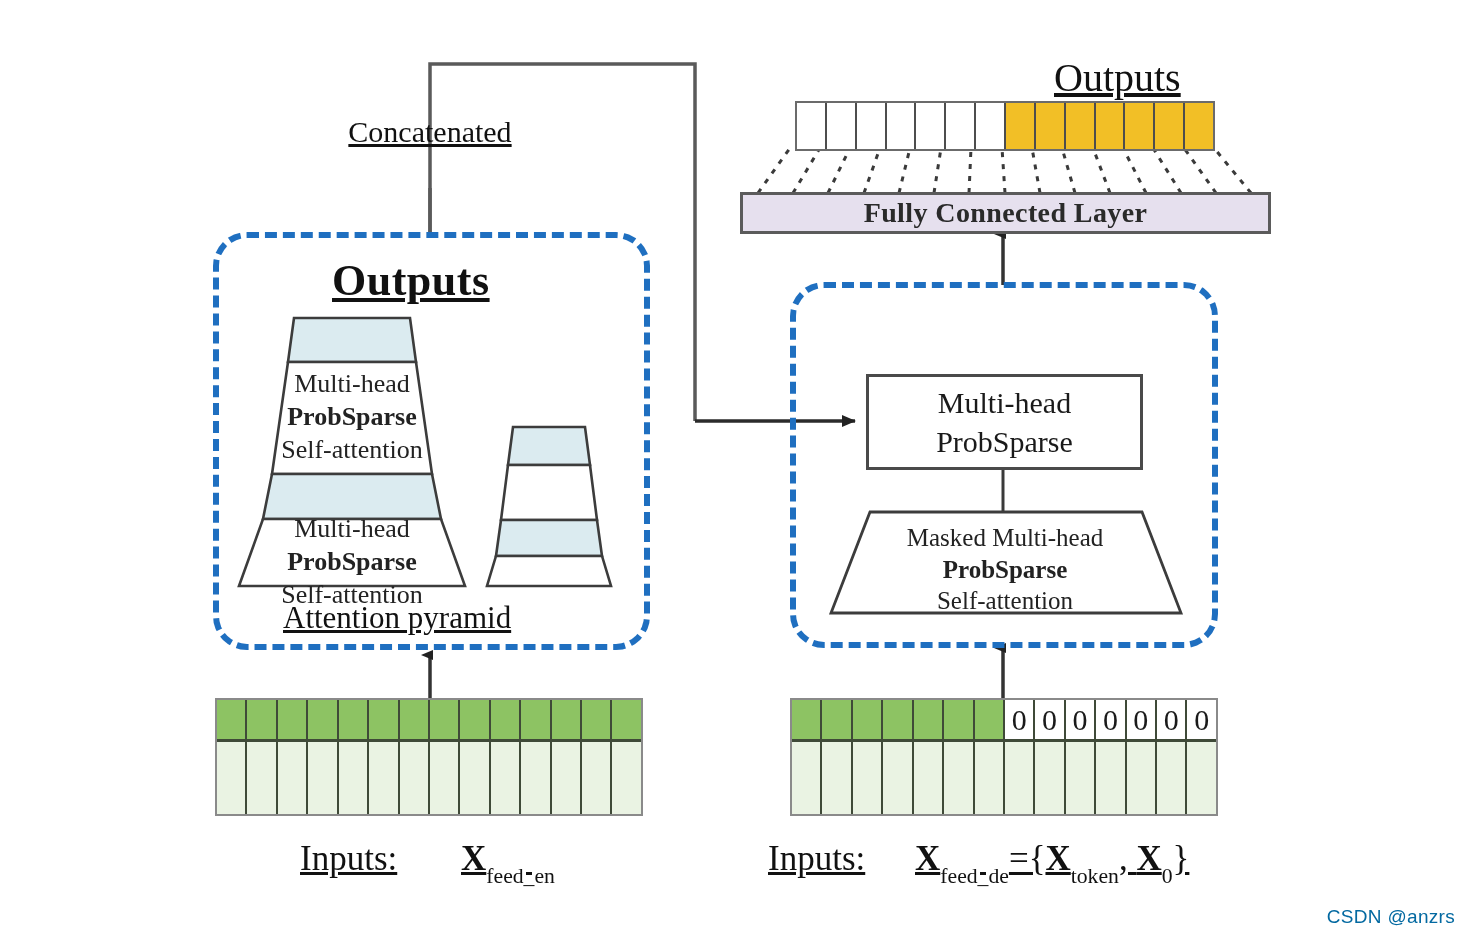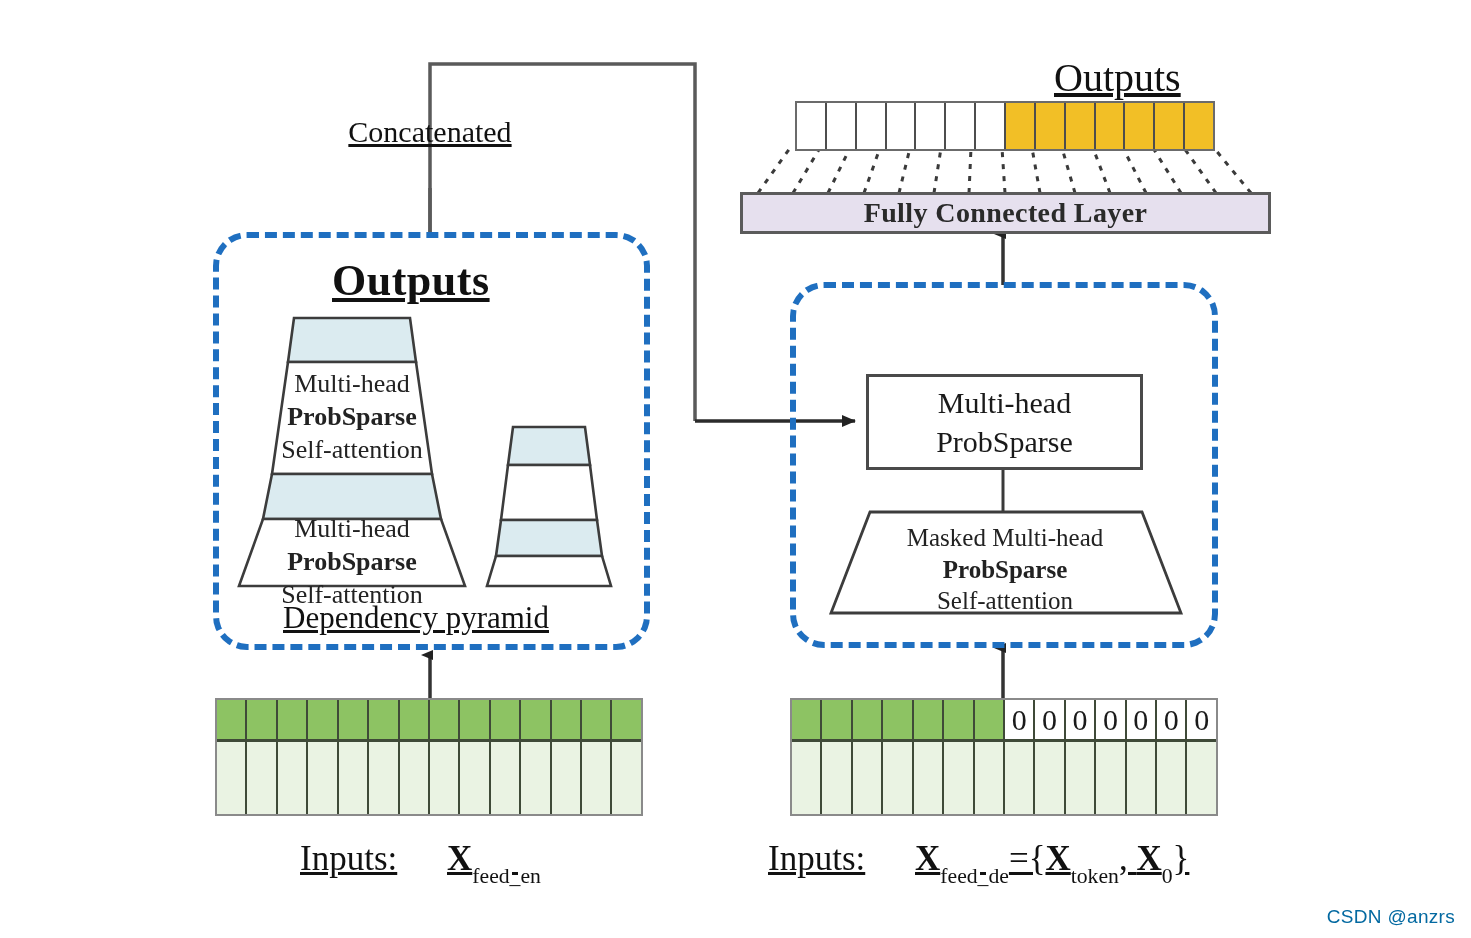--- a/index.html
+++ b/index.html
@@ -276,21 +276,21 @@
 
   <div class="pyr" style="left:480px; top:425px; width:140px; height:163px;">
     <svg width="140" height="163" viewBox="0 0 140 163">
       <polygon points="33,2 105,2 110,40 28,40" fill="#dbebf0" stroke="#3c3c3c" stroke-width="2.6"></polygon>
       <polygon points="28,40 110,40 117,95 21,95" fill="#ffffff" stroke="#3c3c3c" stroke-width="2.6"></polygon>
       <polygon points="21,95 117,95 122,131 16,131" fill="#dbebf0" stroke="#3c3c3c" stroke-width="2.6"></polygon>
       <polygon points="16,131 122,131 131,161 7,161" fill="#ffffff" stroke="#3c3c3c" stroke-width="2.6"></polygon>
     </svg>
   </div>
 
-  <div class="lbl lbl-dep" style="left:283px; top:600px;">Dependency pyramid</div>
+  <div class="lbl lbl-dep" style="left:283px; top:600px;">Attention pyramid</div>
 
   <div class="module" style="left:790px; top:282px; width:428px; height:366px;"></div>
 
 
   <div class="box" style="left:866px; top:374px; width:277px; height:96px;">
     <div>
       <div>Multi-head</div>
       <div>ProbSparse</div>
     </div>
   </div>
@@ -336,21 +336,21 @@
         <div class="cell"></div>
         <div class="cell"></div>
         <div class="cell"></div>
         <div class="cell"></div>
         <div class="cell"></div>
       </div>
     </div>
 
   <div class="lbl lbl-inputs" style="left:300px; top:838px;">Inputs:</div>
 
-  <div class="lbl math" style="left:447px; top:838px;">
+  <div class="lbl math" style="left:461px; top:838px;">
     <b>X</b><span class="sub">feed_en</span>
   </div>
 
   <div class="strip in-strip" id="decoder-input-strip" style="left:790px; top:698px; width:428px; height:118px;">
       <div class="in-row top">
         <div class="cell green"></div>
         <div class="cell green"></div>
         <div class="cell green"></div>
         <div class="cell green"></div>
         <div class="cell green"></div>

